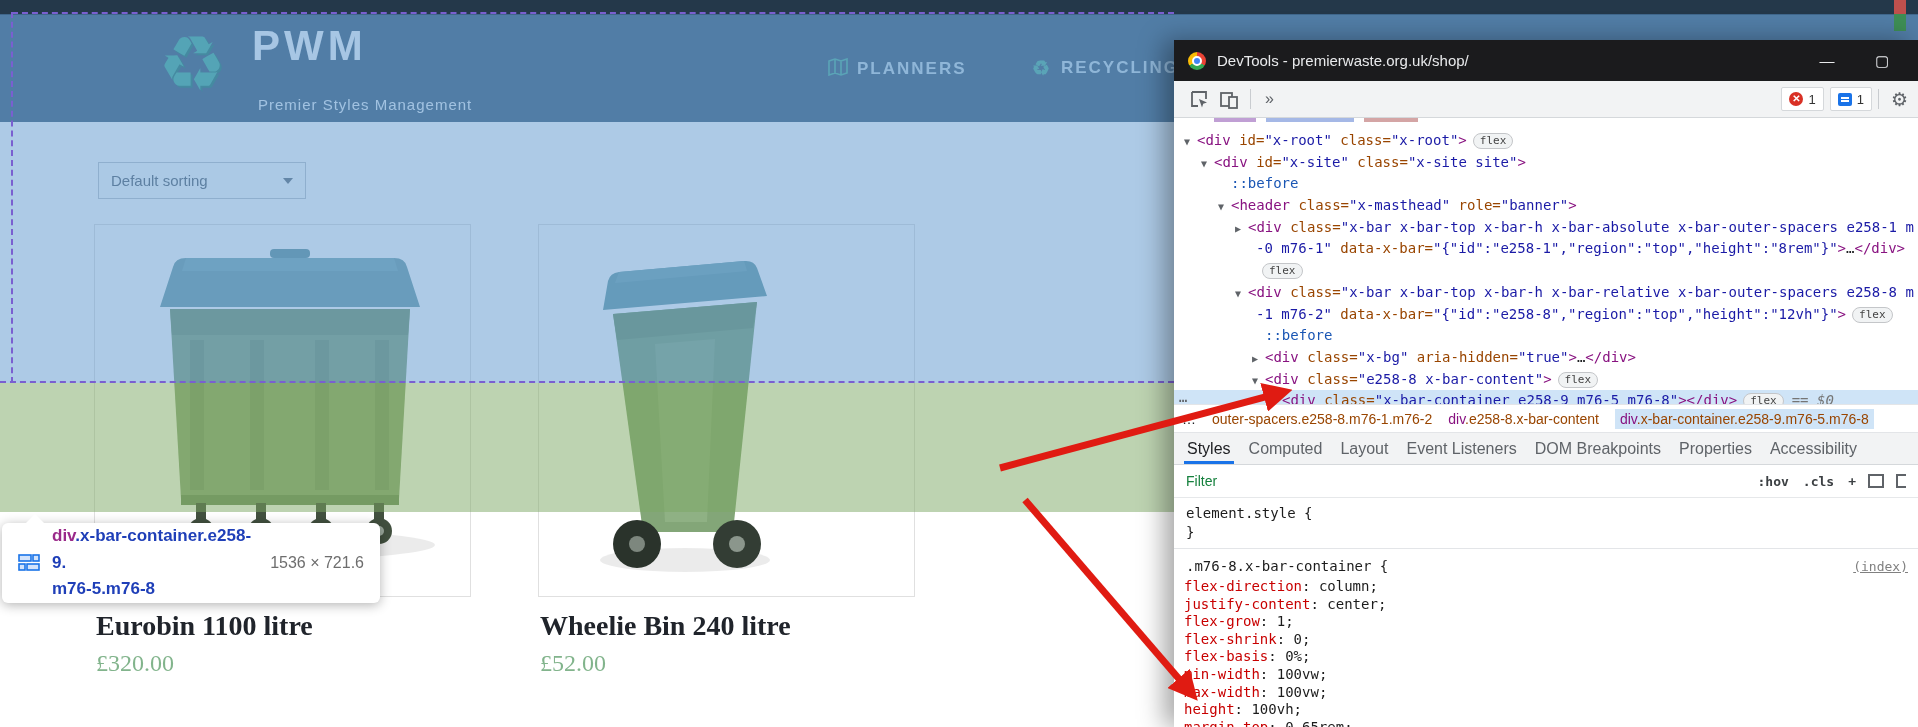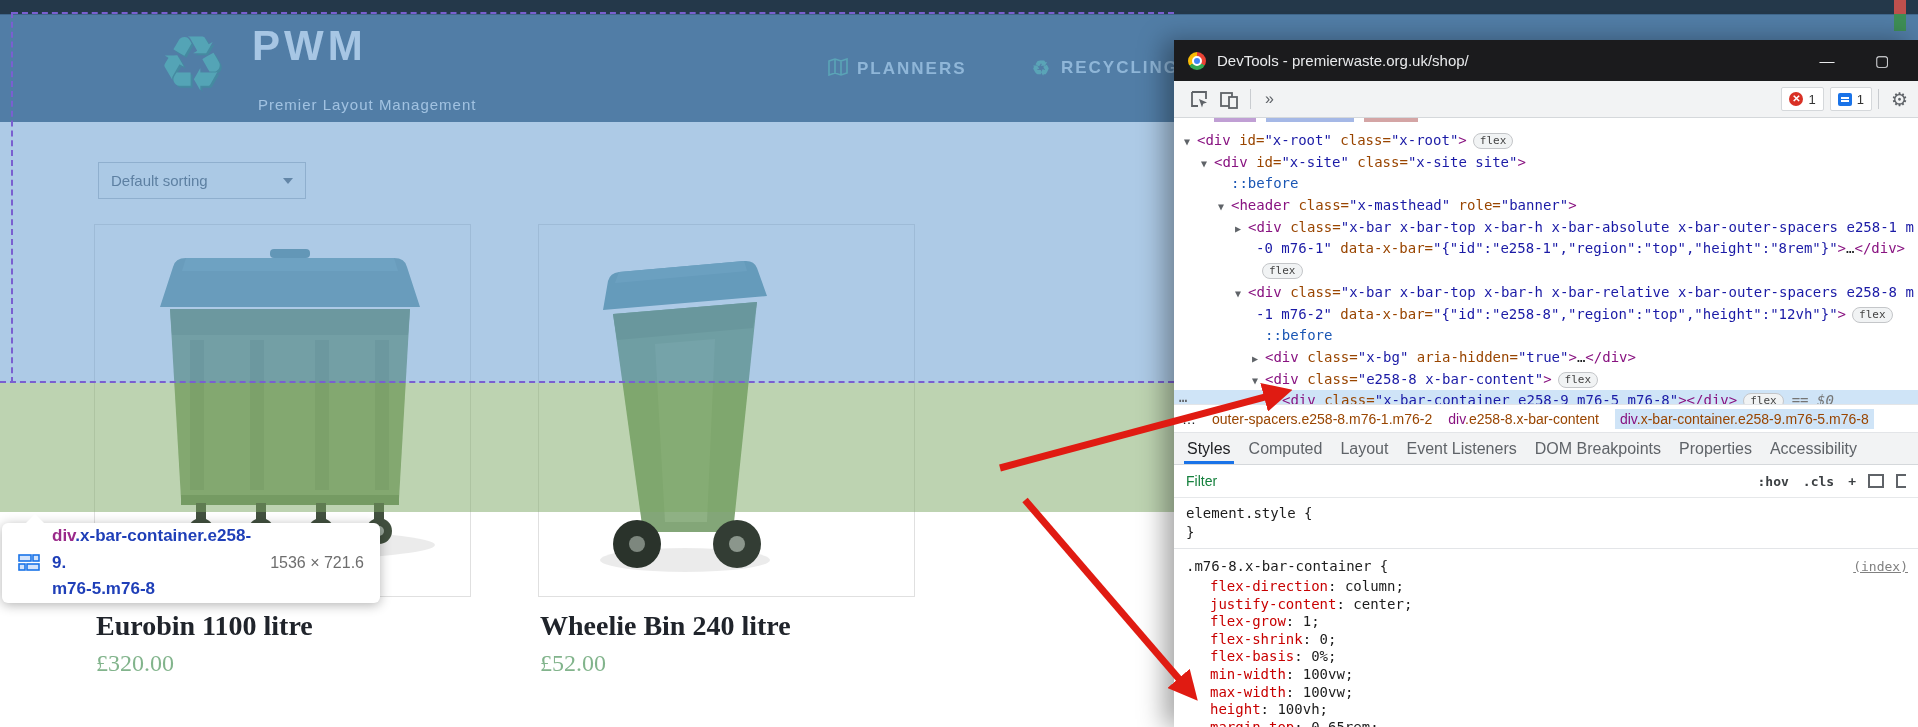--- a/index.html
+++ b/index.html
@@ -147,33 +147,33 @@
   .ficon.half { width:10px; border-right:none; }
 
   
   #stylepane { position:absolute; left:0; top:458px; width:744px; height:229px; overflow:hidden;
     font-family:"DejaVu Sans Mono","Liberation Mono", monospace; font-size:14px;
     color:#1c1c1c; }
   #elemstyle { padding:6px 0 6px 12px; border-bottom:1px solid #e3e5e8; line-height:19px; }
   #rulehead { padding:7px 12px 2px 12px; line-height:20px; position:relative; }
   #rulelink { position:absolute; right:10px; top:8px; color:#808080; font-size:13px;
     text-decoration:underline; }
-  .propline { padding-left:36px; line-height:17.6px; white-space:nowrap; }
+  .propline { padding-left:10px; line-height:17.6px; white-space:nowrap; }
   .prop-name { color:#c80000; }
 </style>
 </head>
 <body>
 
 <div id="stage">
 
   <div id="topstrip" class="abs"></div>
   <div id="siteheader" class="abs"></div>
   <div id="logo-icon" class="abs">♻</div>
   <div id="brand" class="abs">PWM</div>
-  <div id="tagline" class="abs">Premier Layout Management</div>
+  <div id="tagline" class="abs">Premier Styles Management</div>
 
   <div id="nav-planners" class="abs navitem">
     <span class="navicon">
       <svg width="20" height="18" viewBox="0 0 20 18">
           <path d="M1 3 L7 1 L13 3 L19 1 V15 L13 17 L7 15 L1 17 Z M7 1 V15 M13 3 V17" fill="none" stroke="#59b3a0" stroke-width="1.6"></path>
         </svg>
     </span>
     <span>PLANNERS</span>
   </div>
   <div id="nav-recycling" class="abs navitem">

